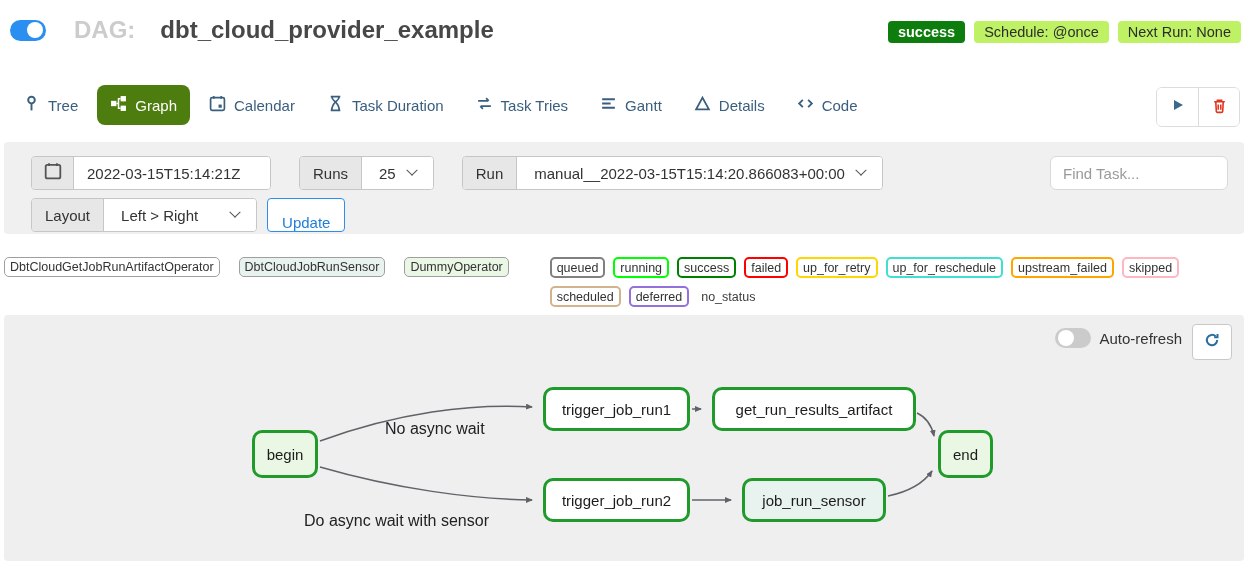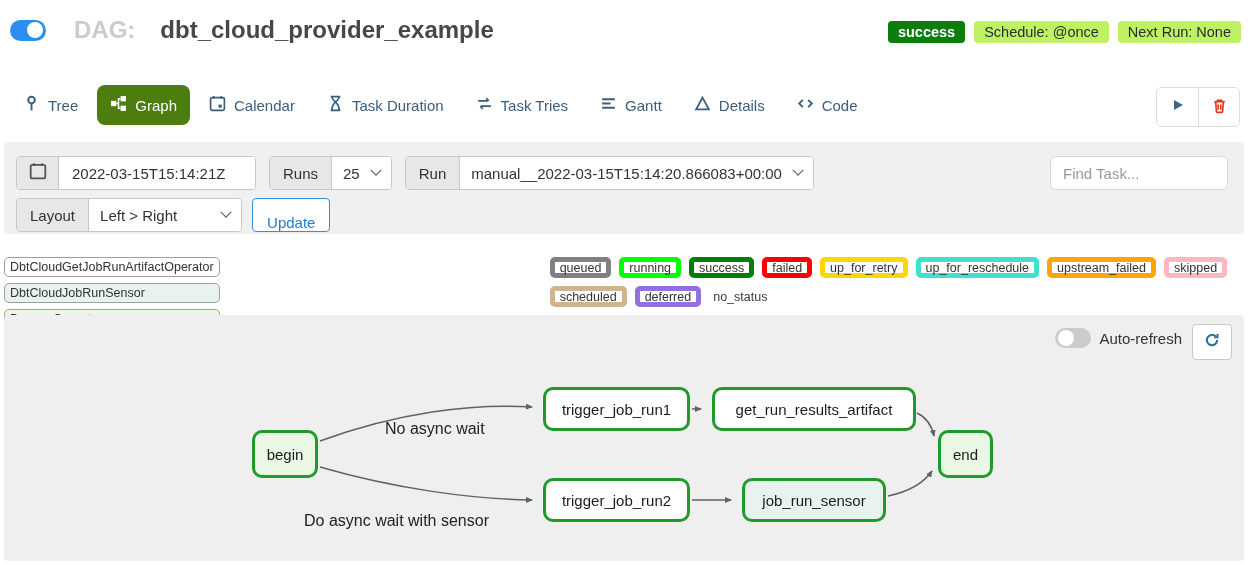--- a/index.html
+++ b/index.html
@@ -25,36 +25,36 @@
   .tab svg { flex:0 0 auto; }
 
   .action-group { position:absolute; top:87px; right:8px; display:flex; border:1px solid #dcdcdc; border-radius:6px; background:#fff; overflow:hidden; }
   .action-btn { width:41px; height:38px; display:flex; align-items:center; justify-content:center; cursor:pointer; background:#fff; }
   .action-btn + .action-btn { border-left:1px solid #dcdcdc; }
 
   
   .filter-panel { position:absolute; top:142px; left:4px; right:4px; height:92px; background:#f0f0f0; border-radius:4px; }
   .filter-row1 { position:absolute; top:14px; left:12px; display:flex; gap:13px; align-items:center; }
   .filter-row2 { position:absolute; top:56px; left:12px; display:flex; gap:10px; align-items:center; }
-  .seg-group { display:inline-flex; align-items:stretch; border:1px solid #c6c6c6; border-radius:4px; overflow:hidden; background:#fff; height:34px; }
+  .seg-group { display:inline-flex; align-items:stretch; border:1px solid #c6c6c6; border-radius:4px; overflow:hidden; background:#fff; height:34px;margin-left:15px; }
   .seg-label { background:#e7e7e7; display:flex; align-items:center; padding:0 13px; color:#333; font-size:15px; border-right:1px solid #c6c6c6; white-space:nowrap; }
   .seg-iconcell { background:#e7e7e7; display:flex; align-items:center; justify-content:center; width:42px; border-right:1px solid #c6c6c6; cursor:pointer; }
   .seg-input { background:#fff; border:none; outline:none; padding:0 13px; font-size:15px; color:#333; font-family:"Liberation Sans",sans-serif; width:196px; }
-  .seg-select { background:#fff; display:flex; align-items:center; gap:12px; padding:0 11px; font-size:15px; color:#333; cursor:pointer; white-space:nowrap; }
+  .seg-select { background:#fff; display:flex; align-items:center; gap:12px; padding:0 17px; font-size:15px; color:#333; cursor:pointer; white-space:nowrap; }
   .chev { width:8px; height:8px; border-right:1.8px solid #555; border-bottom:1.8px solid #555; transform:rotate(45deg) translate(-2px,-2px); }
   .find-task { position:absolute; top:14px; right:16px; width:178px; height:34px; border:1px solid #d9d9d9; border-radius:6px; padding:0 12px; font-size:15px; color:#333; outline:none; background:#fff; font-family:"Liberation Sans",sans-serif; }
   .find-task::placeholder { color:#9a9a9a; }
   .update-btn { height:34px; padding:15px 14px; background:#fff; border:1.5px solid #2e8fea; color:#1f7ddb; font-size:15px; border-radius:4px; cursor:pointer; font-family:"Liberation Sans",sans-serif; }
 
   
   .legend { position:absolute; top:257px; left:4px; right:4px; display:flex; }
-  .legend-operators { width:546px; display:flex; flex-wrap:wrap; gap:6px; align-content:flex-start;flex-direction:column; }
+  .legend-operators { width:546px; display:flex; flex-wrap:wrap; gap:19px; align-content:flex-start; }
   .legend-statuses { margin-left:4px; width:700px; display:flex; flex-wrap:wrap; gap:8px 8px; align-content:flex-start; align-items:center; }
   .lbadge { font-size:12.5px; color:#333; padding:1px 5px; border-radius:5px; border:1.5px solid #9f9f9f; background:#fff; white-space:nowrap; height:20px; display:flex; align-items:center; }
-  .sbadge { font-size:12.5px; color:#333; padding:1px 5px; border-radius:5px; border:5px solid #22c55e; background:#fff; white-space:nowrap; height:21px; display:flex; align-items:center; }
+  .sbadge { font-size:12.5px; color:#333; padding:1px 5px; border-radius:5px; border:2px solid #22c55e; background:#fff; white-space:nowrap; height:21px; display:flex; align-items:center; }
   .no-status { font-size:12.5px; color:#3c3c3c; padding:1px 4px; }
 
   
   .graph-panel { position:absolute; top:315px; left:4px; right:4px; height:246px; background:#efefef; border-radius:4px; }
   .autorefresh { position:absolute; top:13px; right:62px; display:flex; align-items:center; gap:8px; }
   .autorefresh .toggle { background:#cbcbcb; width:36px; height:20px; }
   .autorefresh .toggle .knob { left:2.5px; top:2px; }
   .autorefresh-label { font-size:15px; color:#333; }
   .refresh-btn { position:absolute; top:9px; right:12px; width:40px; height:36px; background:#fff; border:1px solid #c9c9c9; border-radius:4px; display:flex; align-items:center; justify-content:center; cursor:pointer; }
 

